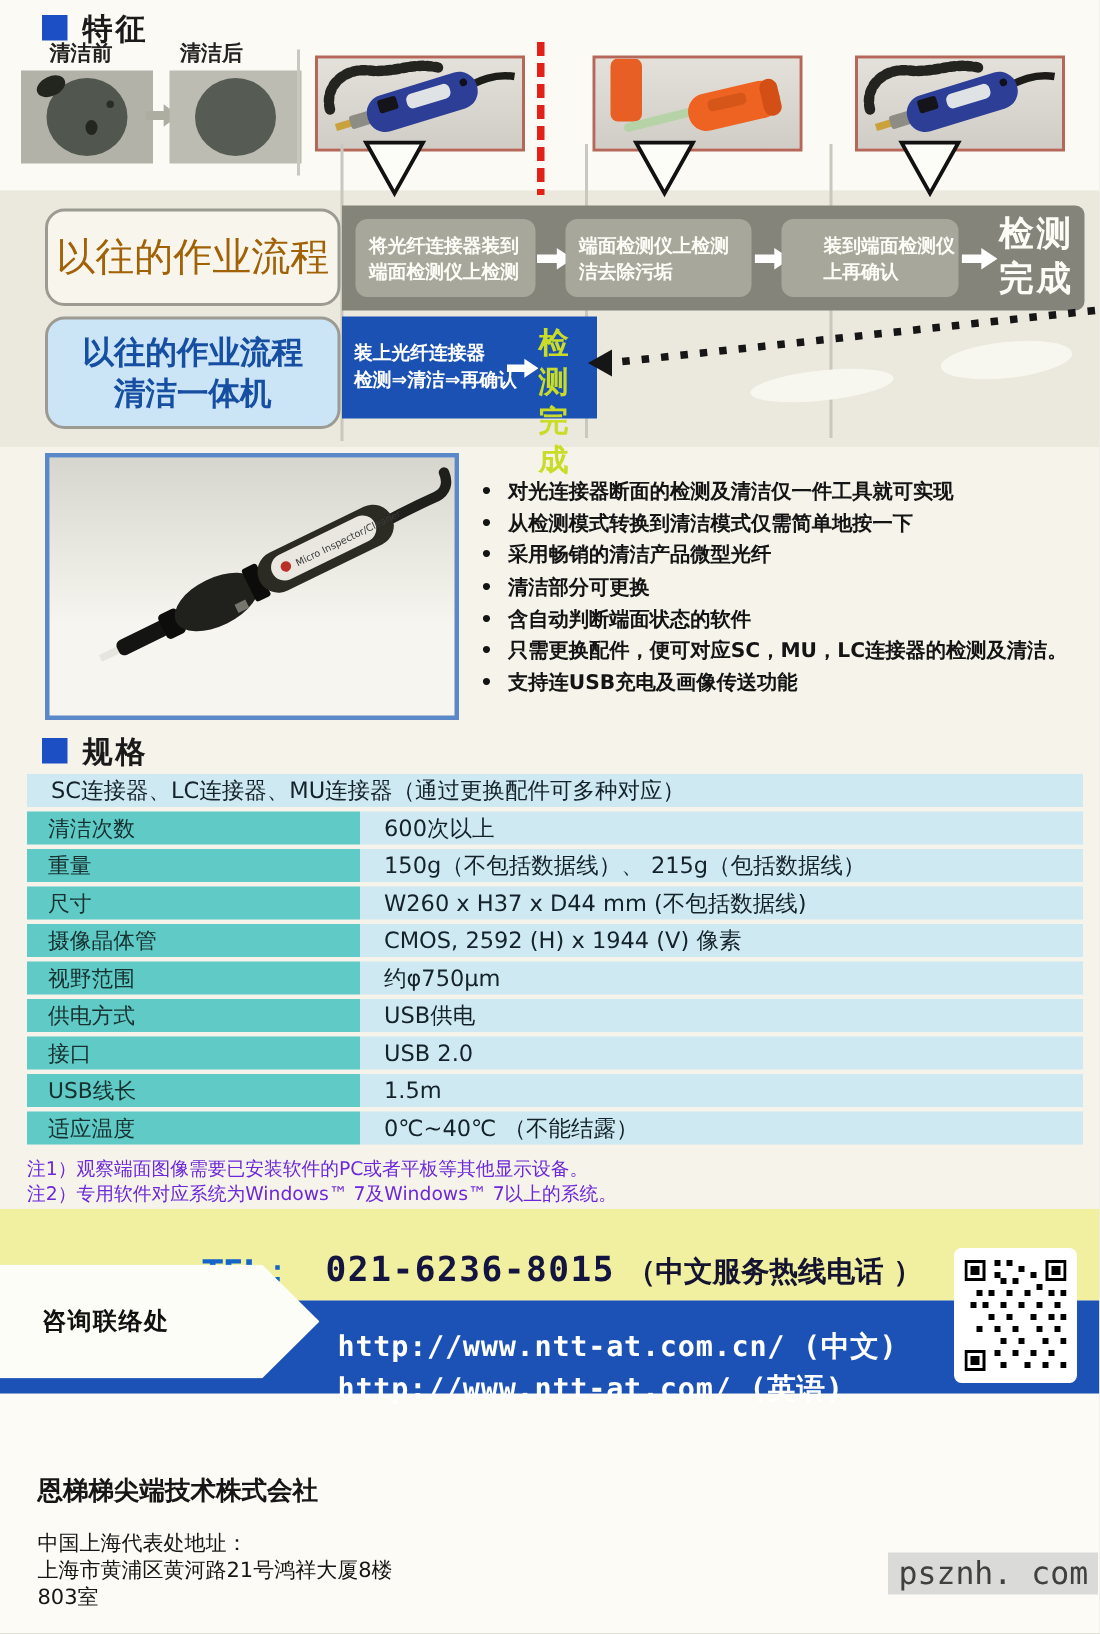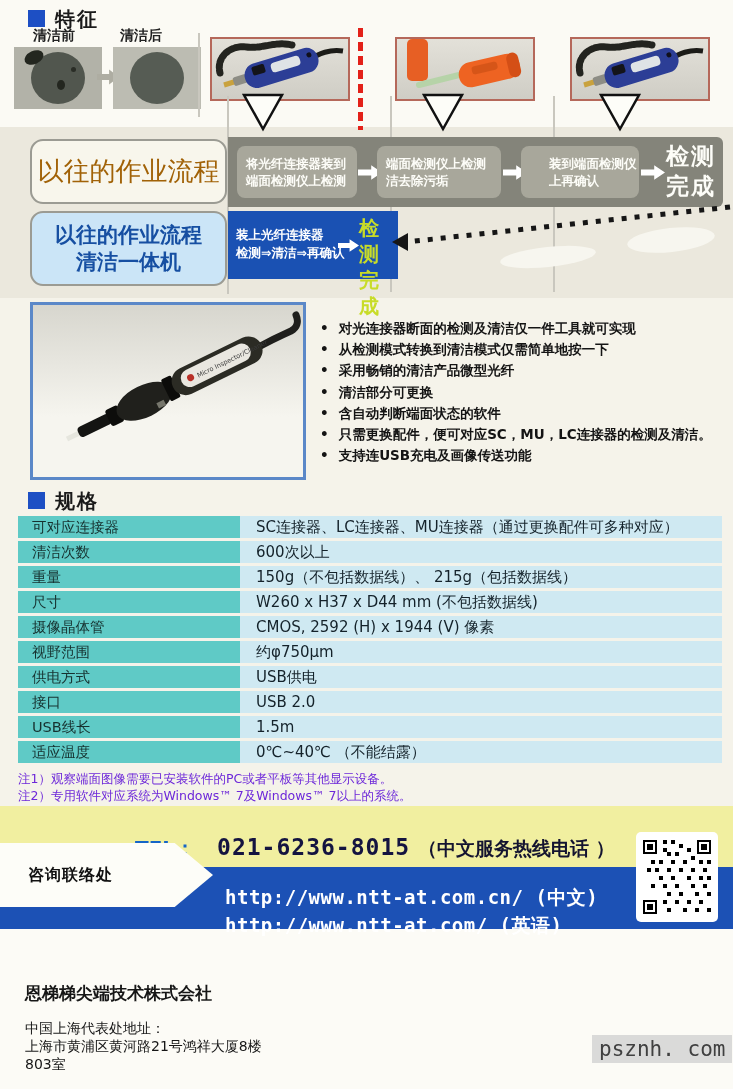--- a/index.html
+++ b/index.html
@@ -221,21 +221,20 @@
         <b>•</b>
         <span>支持连USB充电及画像传送功能</span>
       </div>
   </div>
 
   <div class="sq" style="left:28px;top:492px;"></div>
   <div class="sec-title" style="left:55px;top:488px;">规格</div>
 
   <div class="abs" style="left:18px;top:516px;width:704px;">
     <div class="spec-row">
-        <div class="spec-label">可对应连接器</div>
         <div class="spec-value">SC连接器、LC连接器、MU连接器（通过更换配件可多种对应）</div>
       </div>
     <div class="spec-row">
         <div class="spec-label">清洁次数</div>
         <div class="spec-value">600次以上</div>
       </div>
     <div class="spec-row">
         <div class="spec-label">重量</div>
         <div class="spec-value">150g（不包括数据线）、  215g（包括数据线）</div>
       </div>
@@ -276,21 +275,21 @@
 
   <div class="bg" style="top:806px;height:61px;background:#f1efa0;"></div>
   <div class="bg" style="top:867px;height:62px;background:#1c51b5;"></div>
 
   <div class="abs" style="left:135px;top:834px;display:flex;align-items:baseline;">
     <span style="font-size:20px;font-weight:bold;color:#1565c8;">TEL：</span>
     <span class="mono" style="font-size:23px;font-weight:bold;color:#141440;margin-left:22px;letter-spacing:1px;">021-6236-8015</span>
     <span style="font-size:19px;font-weight:bold;color:#141430;margin-left:8px;">（中文服务热线电话 ）</span>
   </div>
 
-  <div class="abs" style="left:0;top:843px;width:213px;height:64px;background:#fdfdf8;clip-path:polygon(0 0,82% 0,100% 50%,82% 100%,0 100%);display:flex;align-items:center;">
+  <div class="abs" style="left:0;top:843px;width:213px;height:76px;background:#fdfdf8;clip-path:polygon(0 0,82% 0,100% 50%,82% 100%,0 100%);display:flex;align-items:center;">
     <span style="font-size:16px;font-weight:bold;color:#111;margin-left:28px;letter-spacing:1px;">咨询联络处</span>
   </div>
 
   <div class="url mono" style="top:871px;">http://www.ntt-at.com.cn/ (中文)</div>
   <div class="url mono" style="top:899px;">http://www.ntt-at.com/ (英语)</div>
 
   <div class="abs" style="left:636px;top:832px;width:82px;height:90px;background:#fff;border-radius:5px;">
     <svg class="abs" style="left:7px;top:8px;" width="68" height="74" viewBox="0 0 68 74">
       <g fill="#000">
         <rect x="0" y="0" width="14" height="14"></rect>

